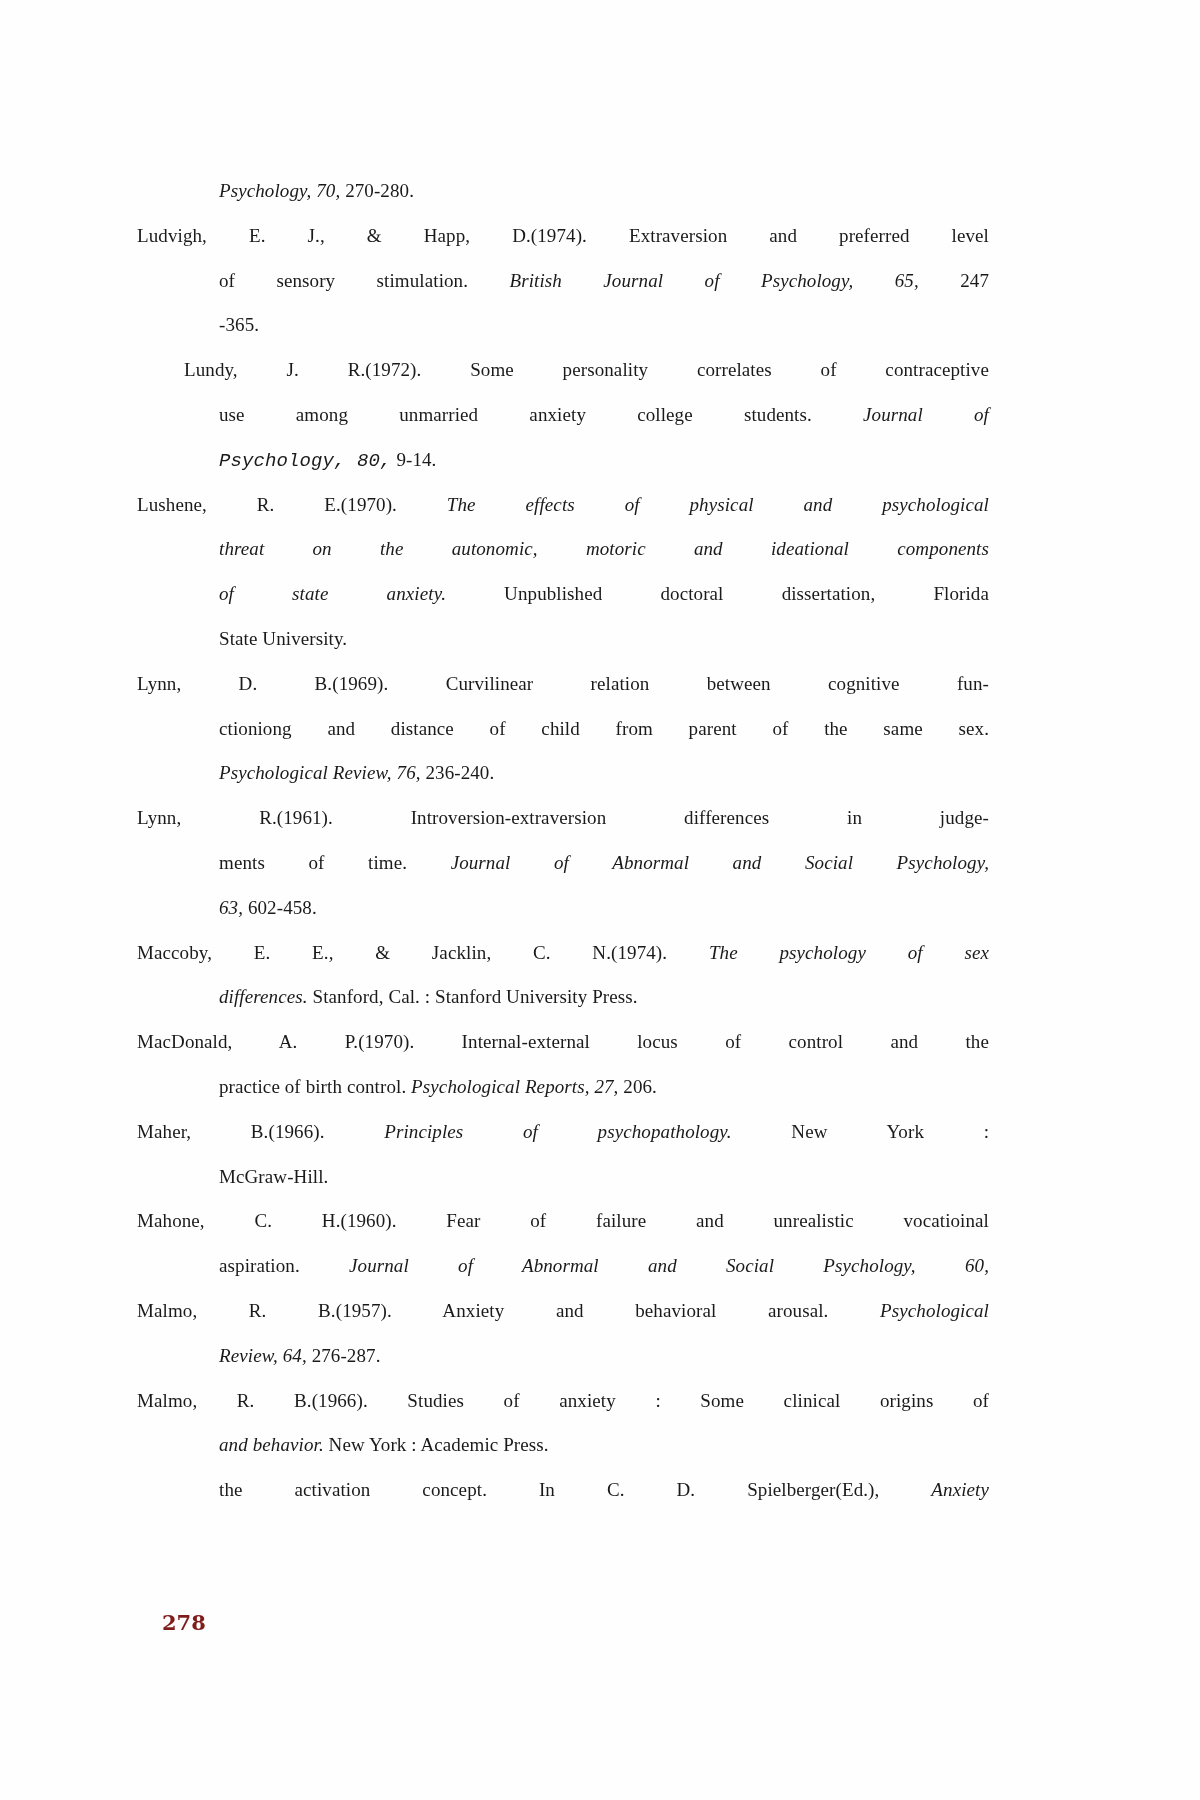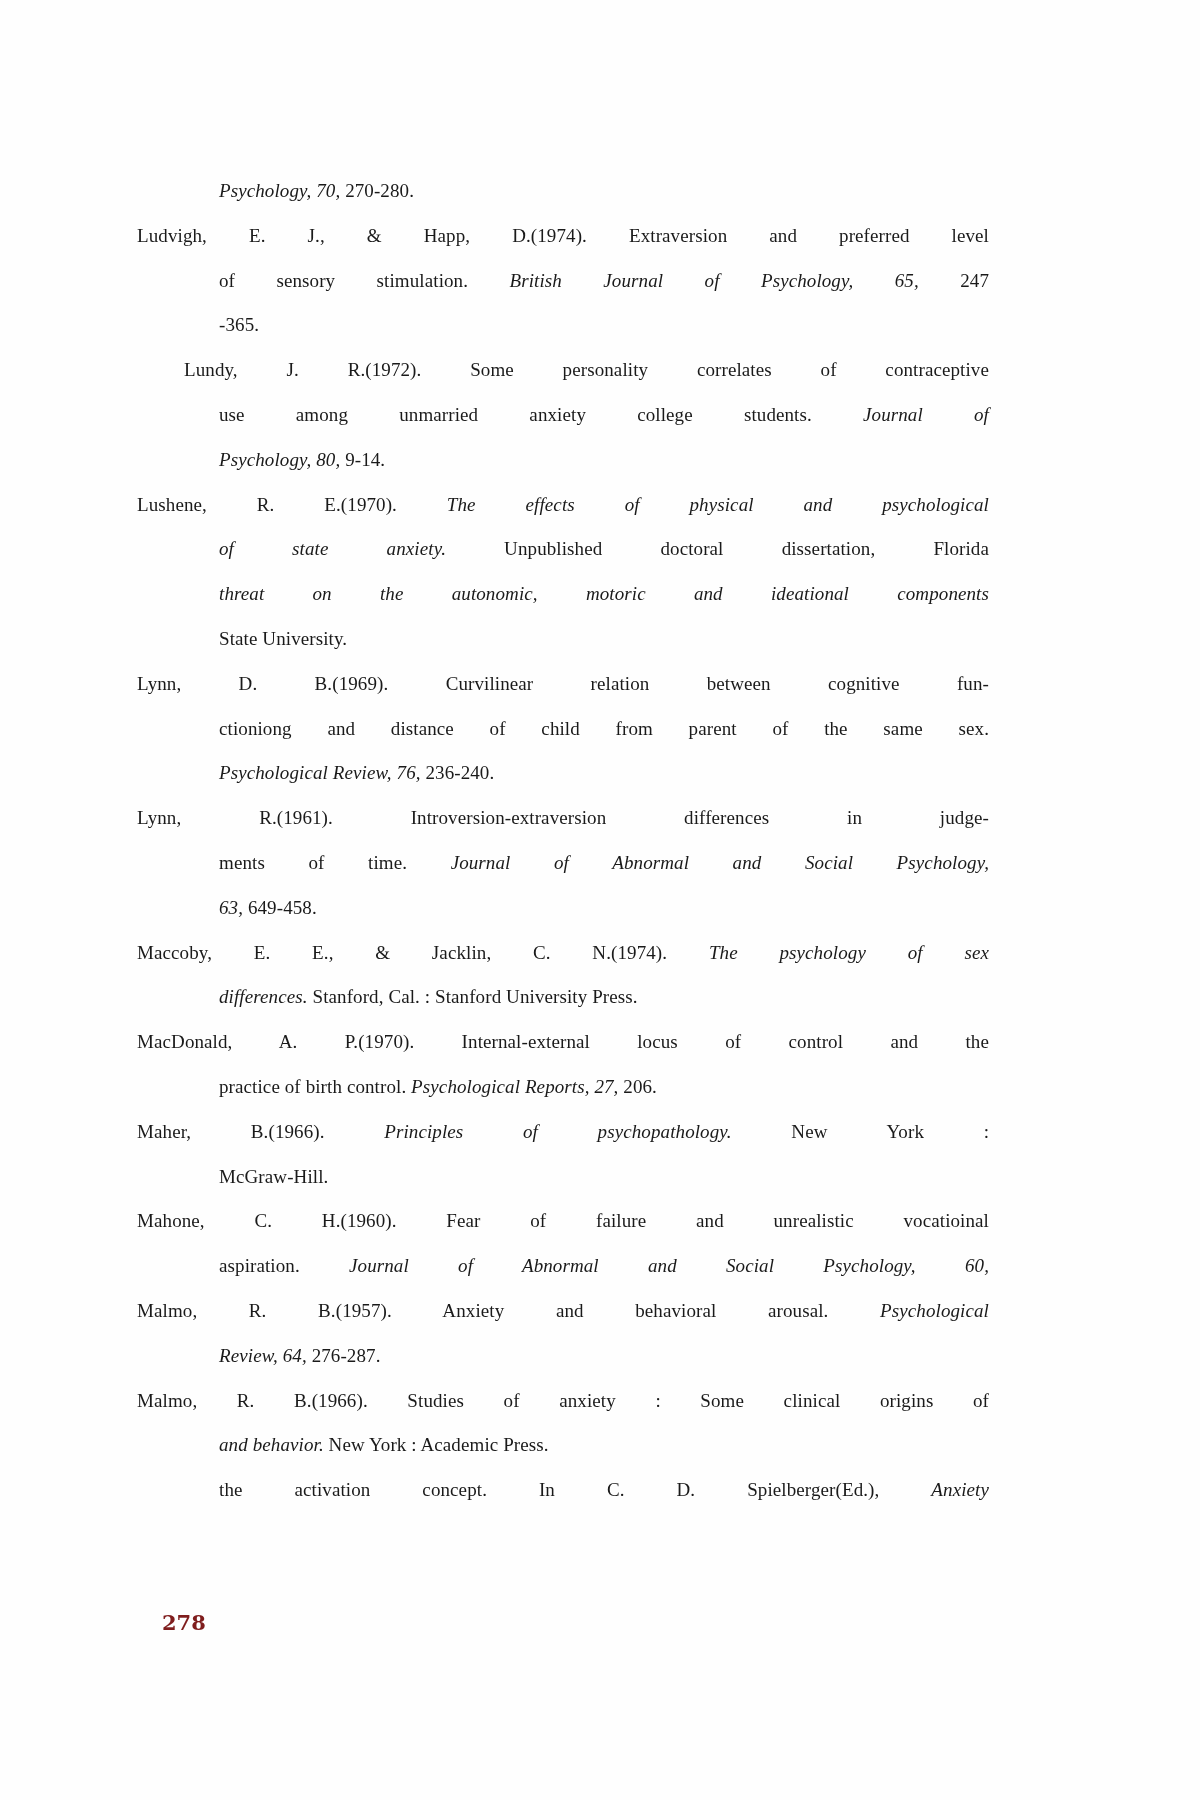--- a/index.html
+++ b/index.html
@@ -55,31 +55,31 @@
 <body>
 
 <div class="page">
   <div class="refs" id="refs">
       <div class="line indent short" style="white-space: nowrap;"><span class="it" style="white-space: normal;">Psychology, 70,</span><span class="" style="white-space: normal;"> 270-280.</span></div>
       <div class="line" style="white-space: nowrap;"><span class="" style="white-space: normal;">Ludvigh, E. J., &amp; Happ, D.(1974). Extraversion and preferred level</span></div>
       <div class="line indent" style="white-space: nowrap;"><span class="" style="white-space: normal;">of sensory stimulation. </span><span class="it" style="white-space: normal;">British Journal of Psychology, 65,</span><span class="" style="white-space: normal;"> 247</span></div>
       <div class="line indent short" style="white-space: nowrap;"><span class="" style="white-space: normal;">-365.</span></div>
       <div class="line" style="white-space: nowrap;"><span class="" style="white-space: normal; margin-left: 47px;">Lundy, J. R.(1972). Some personality correlates of contraceptive</span></div>
       <div class="line indent" style="white-space: nowrap;"><span class="" style="white-space: normal;">use among unmarried anxiety college students. </span><span class="it" style="white-space: normal;">Journal of</span></div>
-      <div class="line indent short" style="white-space: nowrap;"><span class="it" style="white-space: normal;">Psychology, 80,</span><span class="" style="white-space: normal;"> 9-14.</span></div>
+      <div class="line indent short" style="white-space: nowrap;"><span class="it" style="white-space: normal; font-family: Liberation Mono, monospace;">Psychology, 80,</span><span class="" style="white-space: normal;"> 9-14.</span></div>
       <div class="line" style="white-space: nowrap;"><span class="" style="white-space: normal;">Lushene, R. E.(1970). </span><span class="it" style="white-space: normal;">The effects of physical and psychological</span></div>
+      <div class="line indent" style="white-space: nowrap;"><span class="it" style="white-space: normal;">threat on the autonomic, motoric and ideational components</span></div>
       <div class="line indent" style="white-space: nowrap;"><span class="it" style="white-space: normal;">of state anxiety.</span><span class="" style="white-space: normal;"> Unpublished doctoral dissertation, Florida</span></div>
-      <div class="line indent" style="white-space: nowrap;"><span class="it" style="white-space: normal;">threat on the autonomic, motoric and ideational components</span></div>
       <div class="line indent short" style="white-space: nowrap;"><span class="" style="white-space: normal;">State University.</span></div>
       <div class="line" style="white-space: nowrap;"><span class="" style="white-space: normal;">Lynn, D. B.(1969). Curvilinear relation between cognitive fun-</span></div>
       <div class="line indent" style="white-space: nowrap;"><span class="" style="white-space: normal;">ctioniong and distance of child from parent of the same sex.</span></div>
       <div class="line indent short" style="white-space: nowrap;"><span class="it" style="white-space: normal;">Psychological Review, 76,</span><span class="" style="white-space: normal;"> 236-240.</span></div>
       <div class="line" style="white-space: nowrap;"><span class="" style="white-space: normal;">Lynn, R.(1961). Introversion-extraversion differences in judge-</span></div>
       <div class="line indent" style="white-space: nowrap;"><span class="" style="white-space: normal;">ments of time. </span><span class="it" style="white-space: normal;">Journal of Abnormal and Social Psychology,</span></div>
-      <div class="line indent short" style="white-space: nowrap;"><span class="it" style="white-space: normal;">63,</span><span class="" style="white-space: normal;"> 649-458.</span></div>
+      <div class="line indent short" style="white-space: nowrap;"><span class="it" style="white-space: normal;">63,</span><span class="" style="white-space: normal;"> 602-458.</span></div>
       <div class="line" style="white-space: nowrap;"><span class="" style="white-space: normal;">Maccoby, E. E., &amp; Jacklin, C. N.(1974). </span><span class="it" style="white-space: normal;">The psychology of sex</span></div>
       <div class="line indent short" style="white-space: nowrap;"><span class="it" style="white-space: normal;">differences.</span><span class="" style="white-space: normal;"> Stanford, Cal. : Stanford University Press.</span></div>
       <div class="line" style="white-space: nowrap;"><span class="" style="white-space: normal;">MacDonald, A. P.(1970). Internal-external locus of control and the</span></div>
       <div class="line indent short" style="white-space: nowrap;"><span class="" style="white-space: normal;">practice of birth control. </span><span class="it" style="white-space: normal;">Psychological Reports, 27,</span><span class="" style="white-space: normal;"> 206.</span></div>
       <div class="line" style="white-space: nowrap;"><span class="" style="white-space: normal;">Maher, B.(1966). </span><span class="it" style="white-space: normal;">Principles of psychopathology.</span><span class="" style="white-space: normal;"> New York :</span></div>
       <div class="line indent short" style="white-space: nowrap;"><span class="" style="white-space: normal;">McGraw-Hill.</span></div>
       <div class="line" style="white-space: nowrap;"><span class="" style="white-space: normal;">Mahone, C. H.(1960). Fear of failure and unrealistic vocatioinal</span></div>
       <div class="line indent" style="white-space: nowrap;"><span class="" style="white-space: normal;">aspiration. </span><span class="it" style="white-space: normal;">Journal of Abnormal and Social Psychology, 60,</span></div>
       <div class="line" style="white-space: nowrap;"><span class="" style="white-space: normal;">Malmo, R. B.(1957). Anxiety and behavioral arousal. </span><span class="it" style="white-space: normal;">Psychological</span></div>
       <div class="line indent short" style="white-space: nowrap;"><span class="it" style="white-space: normal;">Review, 64,</span><span class="" style="white-space: normal;"> 276-287.</span></div>

